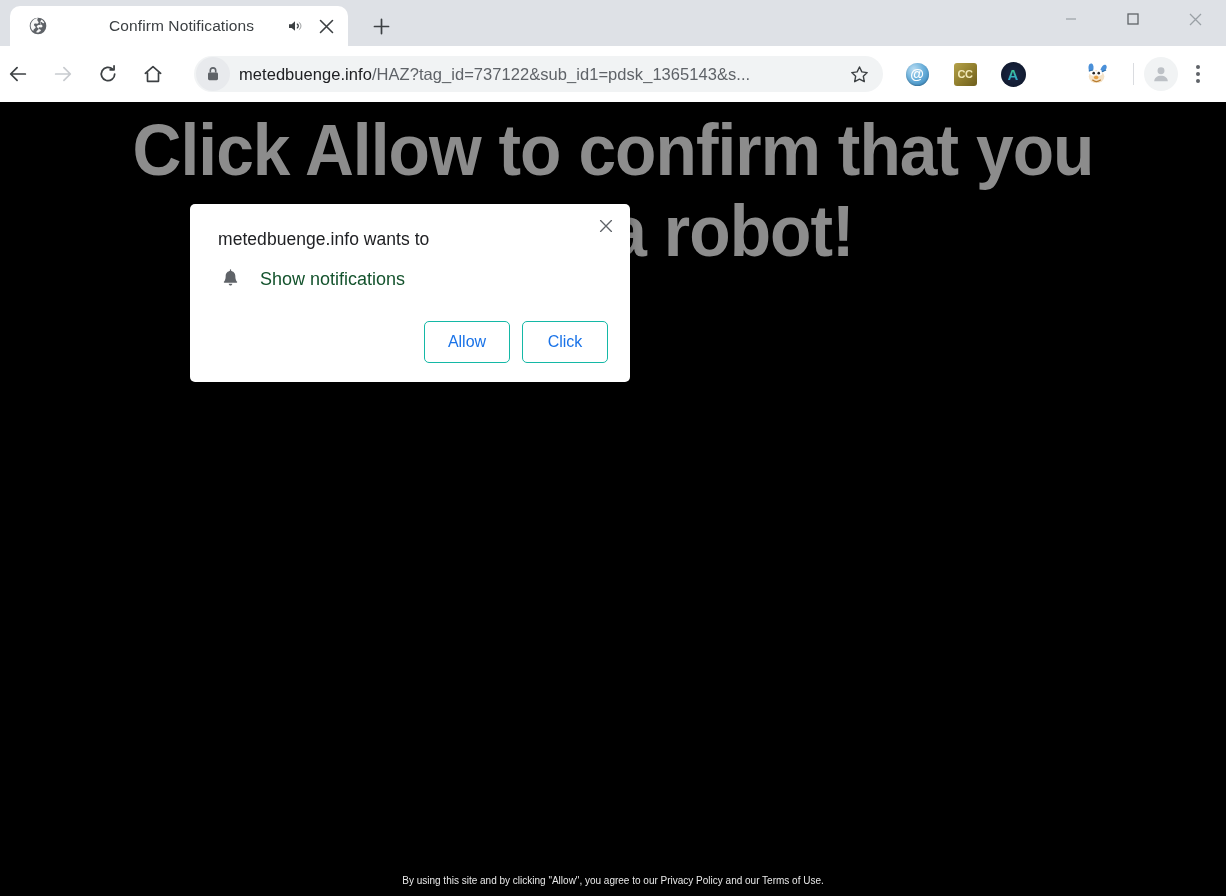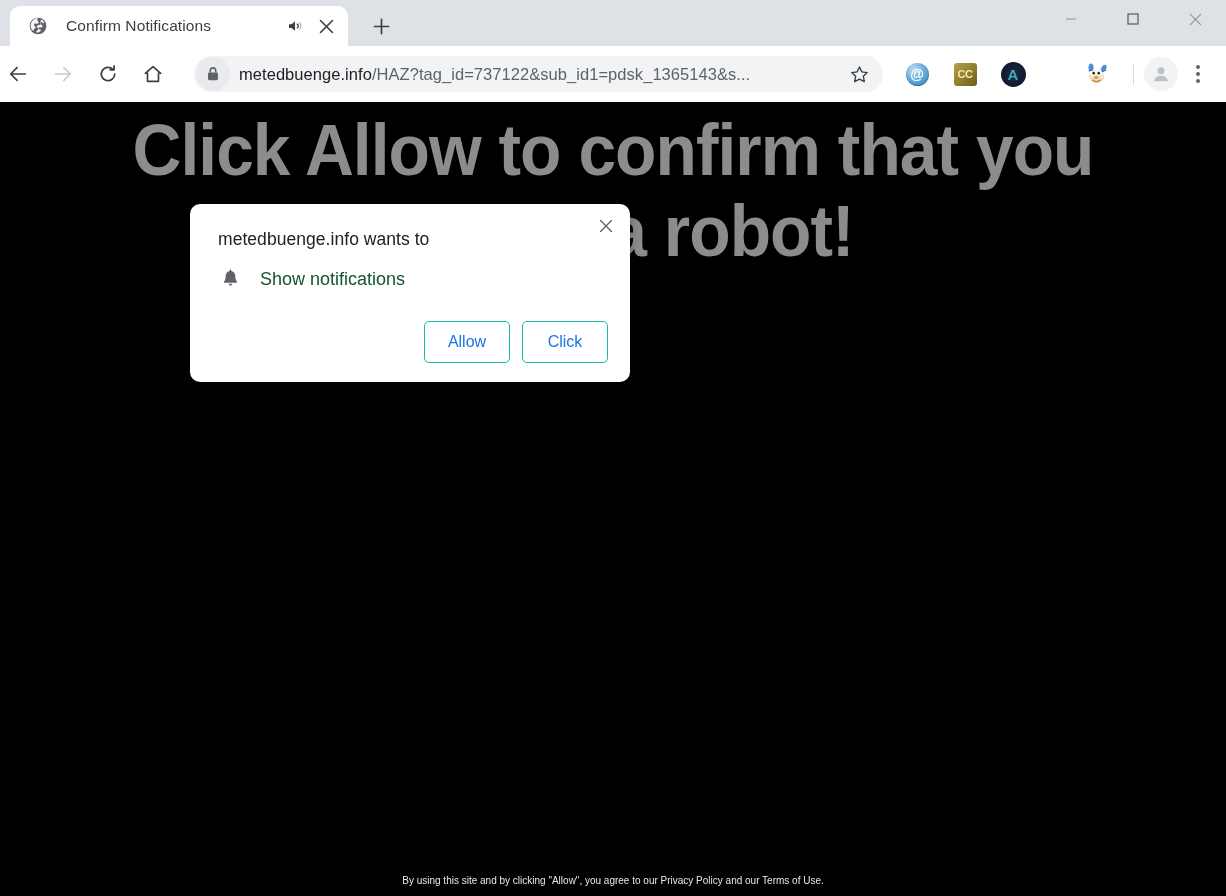--- a/index.html
+++ b/index.html
@@ -49,20 +49,21 @@
   }
 
   .tab-title {
     flex: 1 1 auto;
     font-size: 15.5px;
     color: #3c4043;
     white-space: nowrap;
     overflow: hidden;
     text-overflow: ellipsis;
     letter-spacing: .1px;
+    margin-left: 43px;
   }
 
   .tab-audio-icon {
     width: 22px;
     height: 22px;
     flex: 0 0 22px;
     margin-right: 8px;
     display: flex;
     align-items: center;
     justify-content: center;
@@ -276,21 +277,21 @@
   }
 
   
   .perm-dialog {
     position: absolute;
     top: 102px;
     left: 190px;
     width: 440px;
     height: 178px;
     background: #ffffff;
-    border-radius: 10px;
+    border-radius: 5px;
     box-shadow: 0 2px 10px rgba(0,0,0,.35), 0 0 1px rgba(0,0,0,.25);
     z-index: 30;
   }
 
   .perm-close {
     position: absolute;
     top: 9px;
     right: 11px;
     width: 26px;
     height: 26px;

